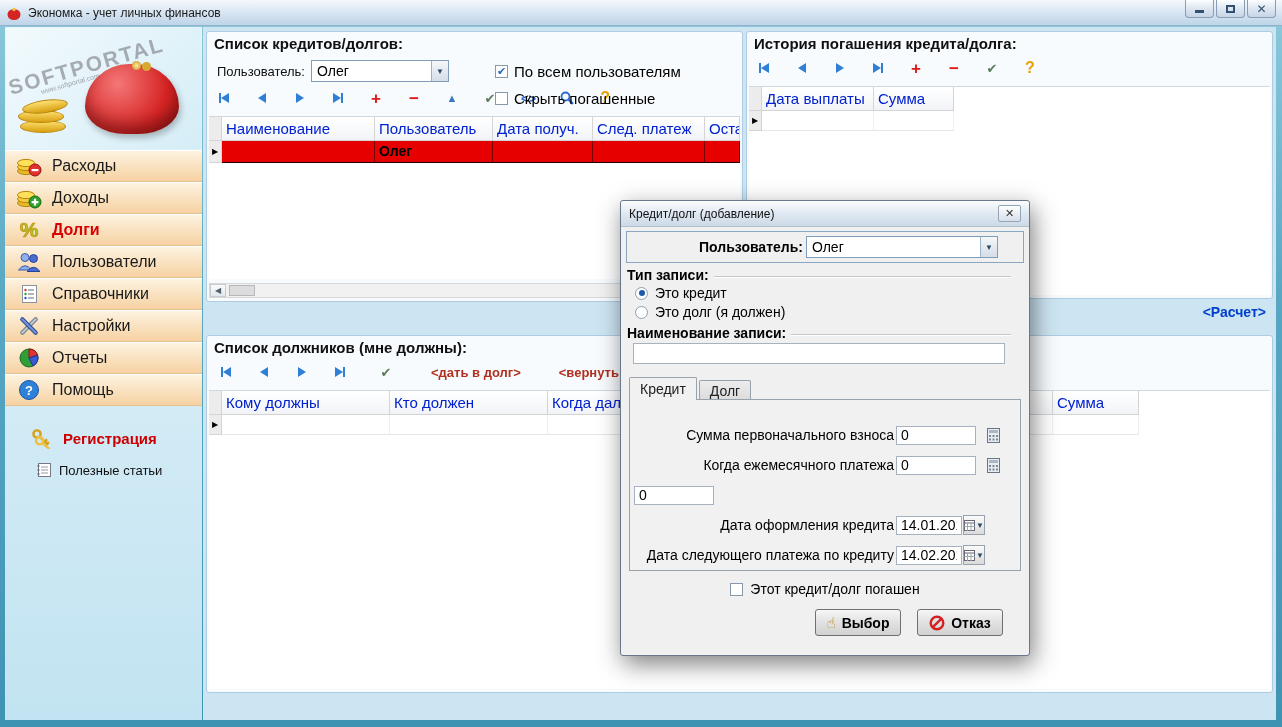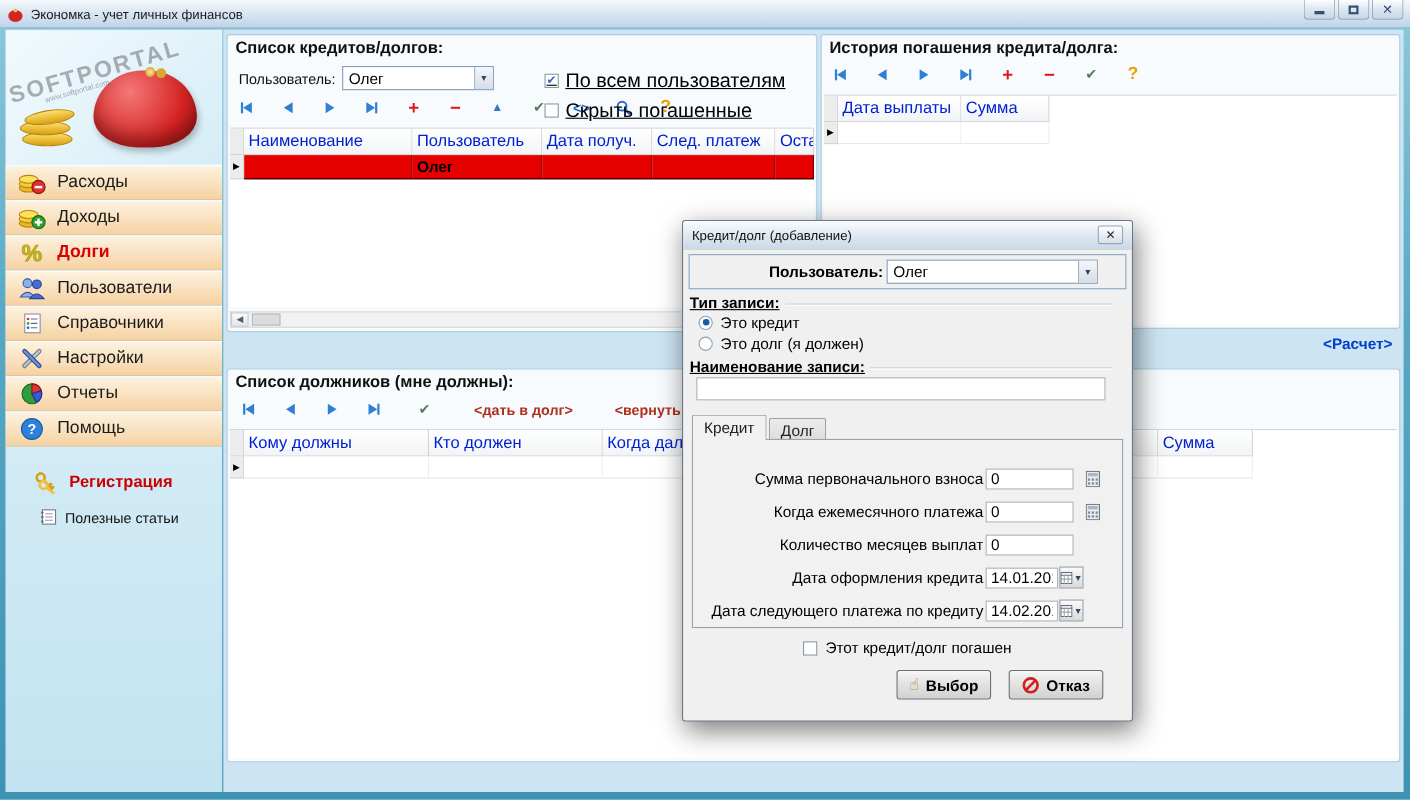--- a/index.html
+++ b/index.html
@@ -61,21 +61,21 @@
 
   .lbl { font-size:13px; color:#101010; }
   .select { display:flex; align-items:center; height:22px; background:#fff; border:1px solid #7f9db9; }
   .select .val { flex:1; font-size:14px; padding:0 5px; overflow:hidden; white-space:nowrap; }
   .select .sbtn { width:17px; align-self:stretch; border-left:1px solid #9db4c8;
     background:linear-gradient(#f5f7f9,#d5dde6); display:flex; align-items:center; justify-content:center; }
   .dn { font-size:8px; color:#2a4868; }
   .cb { width:13px; height:13px; background:#fff; border:1px solid #8898a8; display:inline-flex;
     align-items:center; justify-content:center; flex:none; }
   .cb.checked::before { content:"✔"; color:#2a66c8; font-size:11px; line-height:1; }
-  .cbrow { display:flex; align-items:center; gap:6px; font-size:18px; cursor:pointer;text-decoration:underline; }
+  .cbrow { display:flex; align-items:center; gap:6px; font-size:15px; cursor:pointer; }
 
   
   .toolbar { display:flex; align-items:flex-end; gap:24px; }
   .tbi { display:inline-flex; align-items:center; justify-content:center; min-width:14px; height:16px; cursor:pointer; }
   .tri-l { width:0; height:0; border:5px solid transparent; border-right:8px solid #2f7fd6; border-left:none; }
   .tri-r { width:0; height:0; border:5px solid transparent; border-left:8px solid #2f7fd6; border-right:none; }
   .bar { width:2px; height:10px; background:#2f7fd6; }
   .ic-plus::before  { content:"+"; color:#e01818; font-weight:bold; font-size:17px; line-height:1; }
   .ic-minus::before { content:"−"; color:#e01818; font-weight:bold; font-size:17px; line-height:1; }
   .ic-up::before    { content:"▲"; color:#3a78c0; font-size:11px; }
@@ -116,21 +116,21 @@
   .dlg-title { height:26px; background:linear-gradient(#fbfcfd,#dde7f1 55%,#ccd9e6);
     border-bottom:1px solid #b2c1d0; border-radius:3px 3px 0 0; display:flex; align-items:center;
     padding:0 8px; font-size:12px; color:#111; }
   .dlg-close { margin-left:auto; width:23px; height:17px; border:1px solid #96a5b5; border-radius:2px;
     background:linear-gradient(#fefefe,#d7dfe9); display:flex; align-items:center; justify-content:center;
     font-size:11px; color:#333; cursor:pointer; }
   .dlg-body { position:relative; height:429px; font-size:14px; }
   .user-box { position:absolute; top:4px; left:5px; right:5px; height:32px; border:1px solid #89a7c3;
     display:flex; align-items:center; background:#f0f0f0; }
   .ub-lbl { margin-left:72px; font-weight:bold; }
-  .sect { position:absolute; left:6px; right:18px; height:16px; display:flex; align-items:center;text-decoration:underline; }
+  .sect { position:absolute; left:6px; right:18px; height:16px; display:flex; align-items:center; }
   .sect-lbl { font-weight:bold; white-space:nowrap; }
   .sect-line { flex:1; border-top:1px solid #c4c8cc; border-bottom:1px solid #fff; margin:3px 0 0 5px; }
   .radio-row { position:absolute; left:14px; display:flex; align-items:center; gap:7px; cursor:pointer; }
   .rad { width:13px; height:13px; border:1px solid #8ea0b0; border-radius:50%; background:#fff; flex:none; }
   .rad.sel::before { content:""; display:block; width:6px; height:6px; margin:2.5px; border-radius:50%; background:#1a5aa8; }
   .txt { border:1px solid #a6b2c0; background:#fff; font-size:14px;
     font-family:"Liberation Sans","DejaVu Sans",sans-serif; padding:0 4px; }
   .name-input { position:absolute; top:116px; left:12px; width:372px; height:21px; }
   .tabs { position:absolute; top:150px; left:8px; display:flex; align-items:flex-end; }
   .tab { height:20px; padding:0 10px; border:1px solid #98a2ac; border-bottom:none;
@@ -553,21 +553,20 @@
                   <rect x="5.5" y="7" width="2" height="2"></rect>
                   <rect x="9" y="7" width="2" height="2"></rect>
                   <rect x="2" y="10.5" width="2" height="2"></rect>
                   <rect x="5.5" y="10.5" width="2" height="2"></rect>
                   <rect x="9" y="10.5" width="2" height="2"></rect>
                 </g>
               </svg>
             </span>
         </div>
         <div class="frow fr3">
-          <span class="flbl">Количество месяцев выплат</span>
           <input class="txt fin" value="0" style="">
         </div>
         <div class="frow fr4">
           <span class="flbl">Дата оформления кредита</span>
           <input class="txt fin date" value="14.01.2016" style="">
           <span class="datebtn">
               <svg width="11" height="11">
                 <rect x="0.5" y="0.5" width="10" height="10" fill="#fff" stroke="#667"></rect>
                 <line x1="0" y1="3" x2="11" y2="3" stroke="#667"></line>
                 <line x1="3.5" y1="3" x2="3.5" y2="11" stroke="#9aa"></line>

